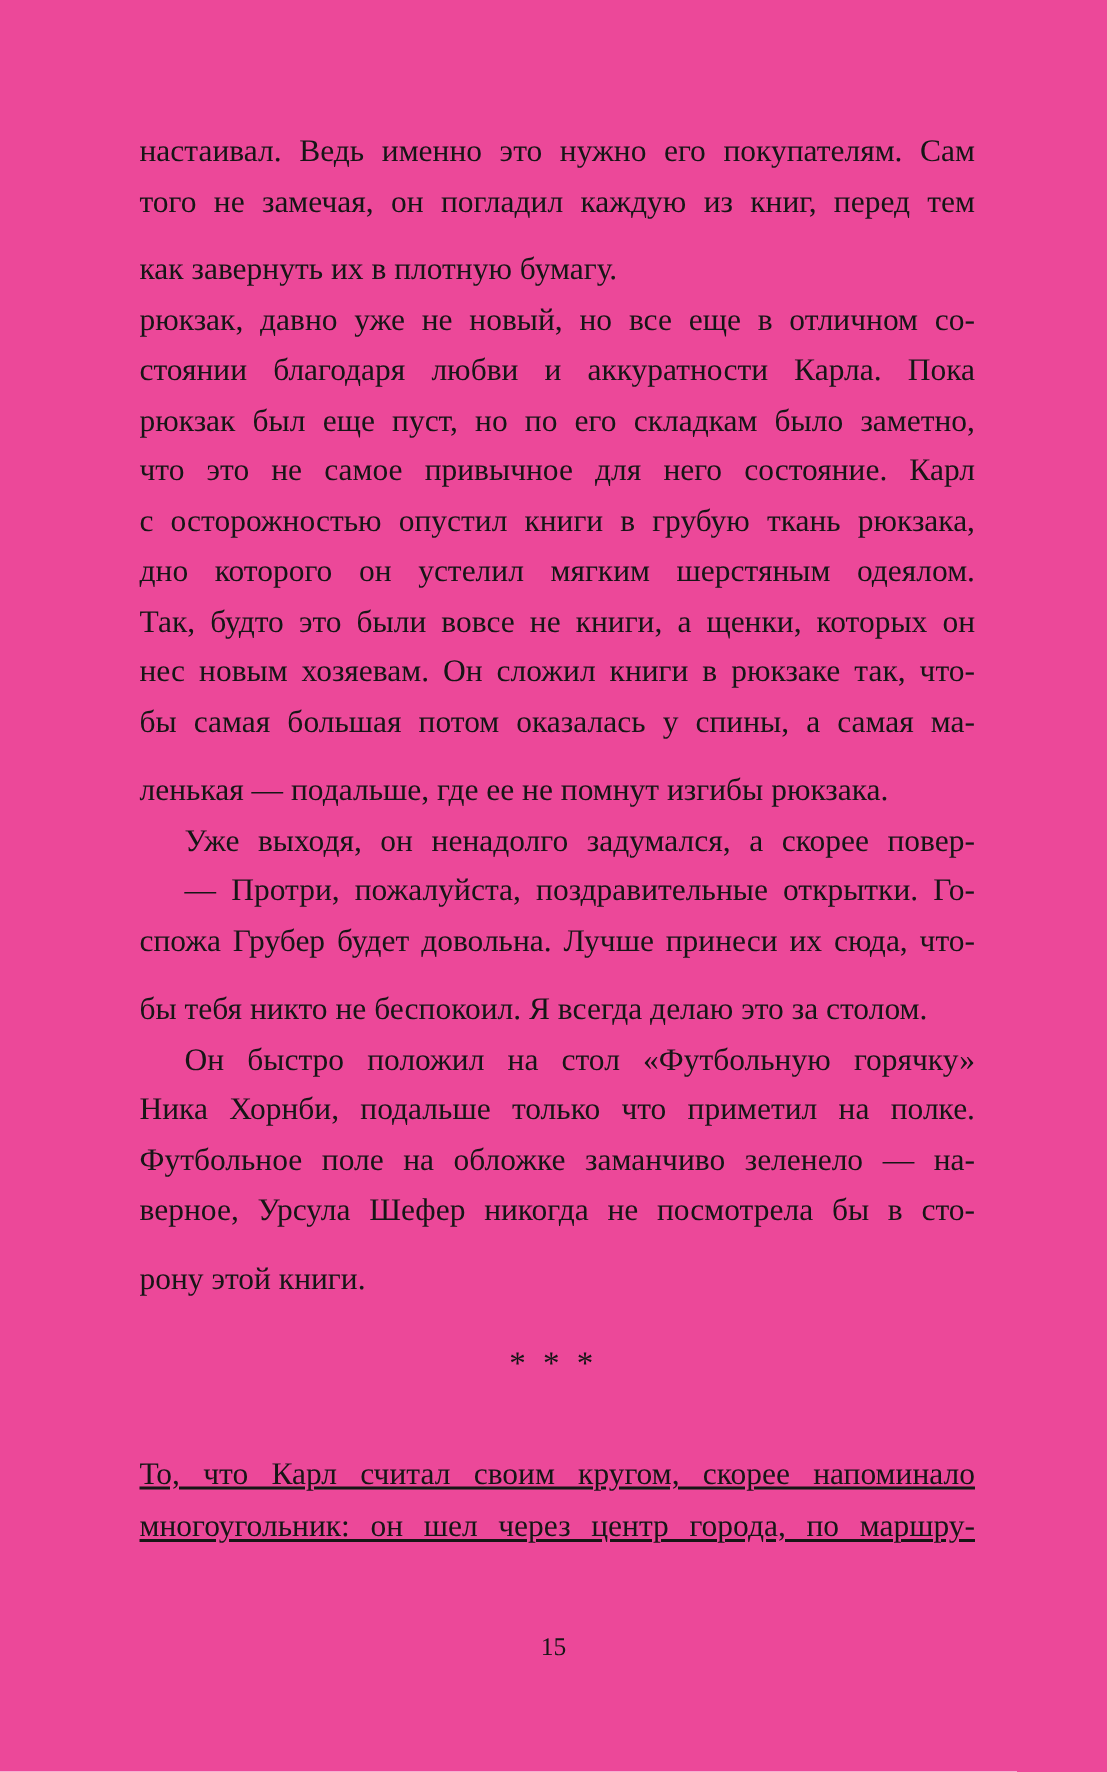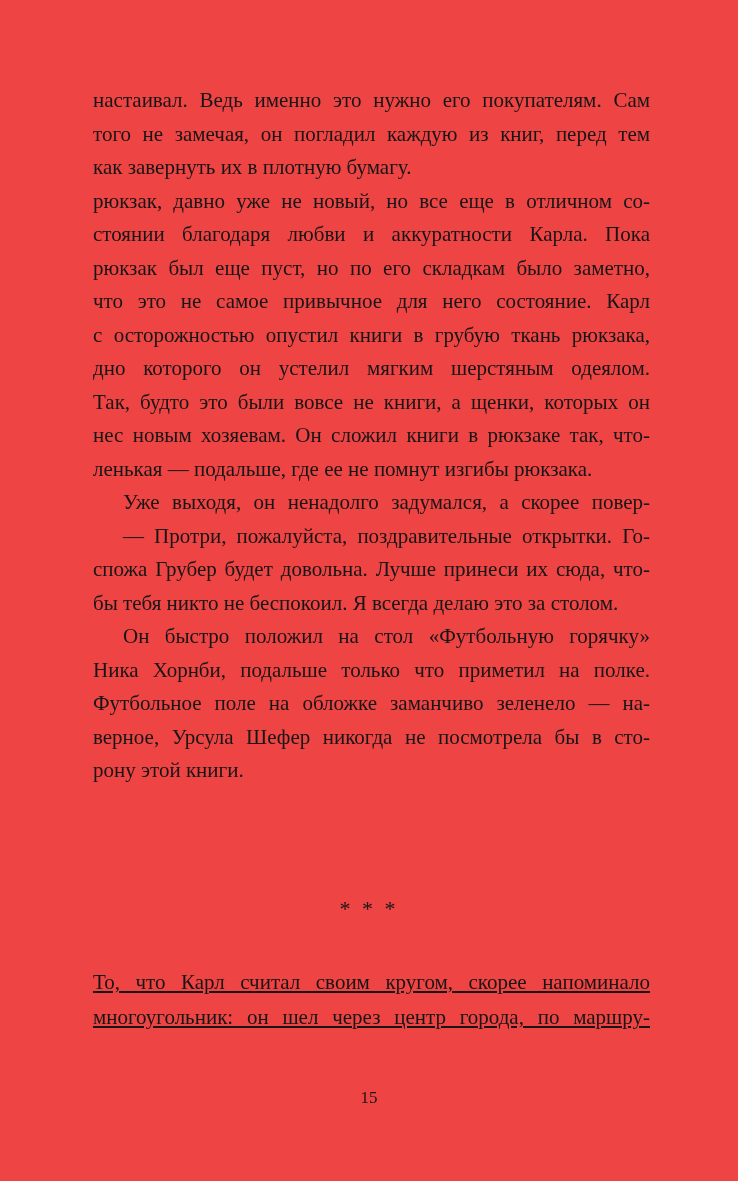--- a/index.html
+++ b/index.html
@@ -4,21 +4,21 @@
 <style>
   html, body {
     margin: 0;
     padding: 0;
     background: #ffffff;
   }
   .book-page {
     position: relative;
     width: 738px;
     height: 1181px;
-    background: #ef4444;
+    background: #ec4899;
     color: #161616;
     font-family: "Liberation Serif", "DejaVu Serif", serif;
     overflow: hidden;
   }
   .text-block {
     position: absolute;
     left: 93px;
     width: 557px;
     font-size: 21px;
   }
@@ -27,20 +27,21 @@
   .section-top .line { line-height: 33.5px; }
   .section-bottom .line { line-height: 35px; text-decoration: underline; }
   .paragraph { margin: 0; }
   .line {
     text-align: justify;
     text-align-last: justify;
     white-space: normal;
   }
   .line.last {
     text-align-last: left;
+    margin-top: 12px;
   }
   .line.indent {
     text-indent: 30px;
   }
   .separator {
     position: absolute;
     top: 897px;
     left: 0;
     width: 738px;
     text-align: center;
@@ -70,20 +71,21 @@
       </div>
       <div class="paragraph">
         <div class="line">рюкзак, давно уже не новый, но все еще в отличном со-</div>
         <div class="line">стоянии благодаря любви и аккуратности Карла. Пока</div>
         <div class="line">рюкзак был еще пуст, но по его складкам было заметно,</div>
         <div class="line">что это не самое привычное для него состояние. Карл</div>
         <div class="line">с осторожностью опустил книги в грубую ткань рюкзака,</div>
         <div class="line">дно которого он устелил мягким шерстяным одеялом.</div>
         <div class="line">Так, будто это были вовсе не книги, а щенки, которых он</div>
         <div class="line">нес новым хозяевам. Он сложил книги в рюкзаке так, что-</div>
+        <div class="line">бы самая большая потом оказалась у спины, а самая ма-</div>
         <div class="line last">ленькая — подальше, где ее не помнут изгибы рюкзака.</div>
       </div>
       <div class="paragraph">
         <div class="line indent">Уже выходя, он ненадолго задумался, а скорее повер-</div>
       </div>
       <div class="paragraph">
         <div class="line indent">— Протри, пожалуйста, поздравительные открытки. Го-</div>
         <div class="line">спожа Грубер будет довольна. Лучше принеси их сюда, что-</div>
         <div class="line last">бы тебя никто не беспокоил. Я всегда делаю это за столом.</div>
       </div>

